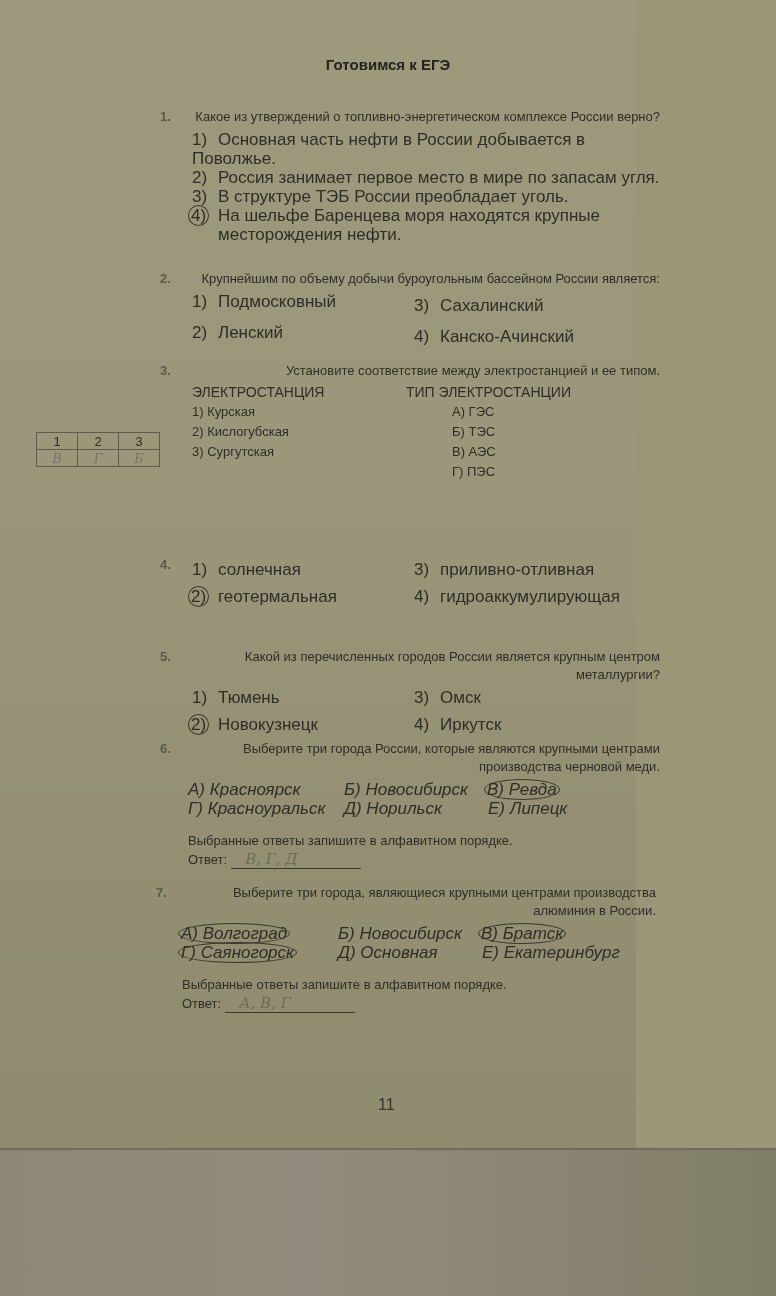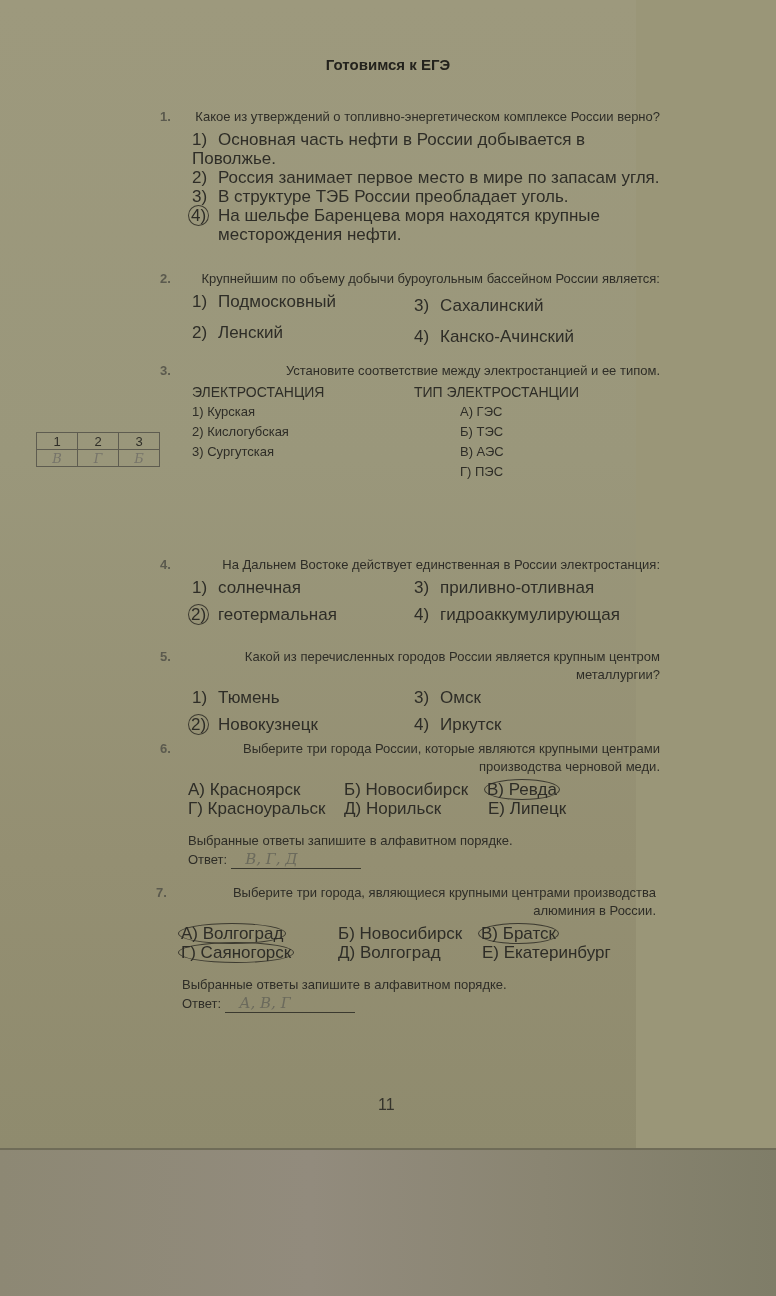--- a/index.html
+++ b/index.html
@@ -11,23 +11,23 @@
     background:linear-gradient(90deg,#8d8874 0%,#928b7d 40%,#8a8572 70%,#7f7d68 100%);
     border-top:2px solid #6f6c58;}
   .title{position:absolute;left:0;width:776px;top:56px;text-align:center;font-weight:bold;font-size:15px;color:#24231d;}
   .q{position:absolute;left:160px;width:500px;font-size:13px;line-height:18px;}
   .qnum{position:absolute;left:0;top:0;color:#5b5a4e;font-weight:bold;}
   .qtext{margin-left:32px;text-align:right;}
   .opts{margin-left:32px;margin-top:4px;position:relative;}
   .opt{font-size:17px;line-height:19px;}
   .opt .n{display:inline-block;width:26px;}
   .two{display:grid;grid-template-columns:214px 260px;gap:8px;}
-  .three{display:grid;grid-template-columns:156px 144px 160px;}
+  .three{display:grid;grid-template-columns:156px 144px 160px;font-style:italic;}
   .circ{border:1.2px solid #3c3a30;border-radius:50%;padding:0 2px;margin-left:-4px;}
-  .match{display:grid;grid-template-columns:214px 220px;margin-left:32px;margin-top:2px;font-size:13px;line-height:20px;gap:8px;}
+  .match{display:grid;grid-template-columns:214px 220px;margin-left:32px;margin-top:2px;font-size:13px;line-height:20px;}
   .match .hdr{font-size:14px;}
   .types{padding-left:46px;}
   .note{margin-left:32px;margin-top:6px;}
   .answer-line{display:inline-block;width:116px;border-bottom:1px solid #3a392f;margin-left:4px;
     color:#6b6a5c;font-family:"DejaVu Serif",serif;font-style:italic;font-size:15px;padding-left:14px;}
   table.ans{position:absolute;left:36px;top:432px;border-collapse:collapse;font-size:13px;}
   table.ans td{border:1px solid #5e5c50;width:40px;height:16px;text-align:center;padding:0;}
   table.ans td.hand{color:#76746a;font-family:"DejaVu Serif",serif;font-style:italic;}
   .pagenum{position:absolute;left:378px;top:1096px;font-size:16px;color:#35342c;}
 </style>
@@ -94,21 +94,20 @@
     <tr>
       <td class="hand">В</td>
       <td class="hand">Г</td>
       <td class="hand">Б</td>
     </tr>
   </tbody>
     </table>
 
   <div class="q" style="top:556px">
     <span class="qnum">4.</span>
-    <div class="qtext">На Дальнем Востоке действует единственная в России электростанция:</div>
     <div class="opts two">
       <div class="opt"><span class="n">1)</span><span>солнечная</span></div>
       <div class="opt"><span class="n">3)</span><span>приливно-отливная</span></div>
       <div class="opt"><span class="n"><span class="circ">2)</span></span><span>геотермальная</span></div>
       <div class="opt"><span class="n">4)</span><span>гидроаккумулирующая</span></div>
     </div>
   </div>
 
   <div class="q" style="top:648px">
     <span class="qnum">5.</span>
@@ -139,21 +138,21 @@
   </div>
 
   <div class="q" style="top:884px;left:156px">
     <span class="qnum">7.</span>
     <div class="qtext" style="margin-left:20px">Выберите три города, являющиеся крупными центрами производства алюминия в России.</div>
     <div class="opts three" style="margin-left:26px">
       <div class="opt"><span class="circ">А) Волгоград</span></div>
       <div class="opt">Б) Новосибирск</div>
       <div class="opt"><span class="circ">В) Братск</span></div>
       <div class="opt"><span class="circ">Г) Саяногорск</span></div>
-      <div class="opt">Д) Волгоград</div>
+      <div class="opt">Д) Основная</div>
       <div class="opt">Е) Екатеринбург</div>
     </div>
     <div class="note" style="margin-left:26px;margin-top:14px">Выбранные ответы запишите в алфавитном порядке.</div>
     <div style="margin-left:26px">
       <span>Ответ:</span><span class="answer-line">А, В, Г</span>
     </div>
   </div>
 
   <div class="pagenum">11</div>
 </div>

